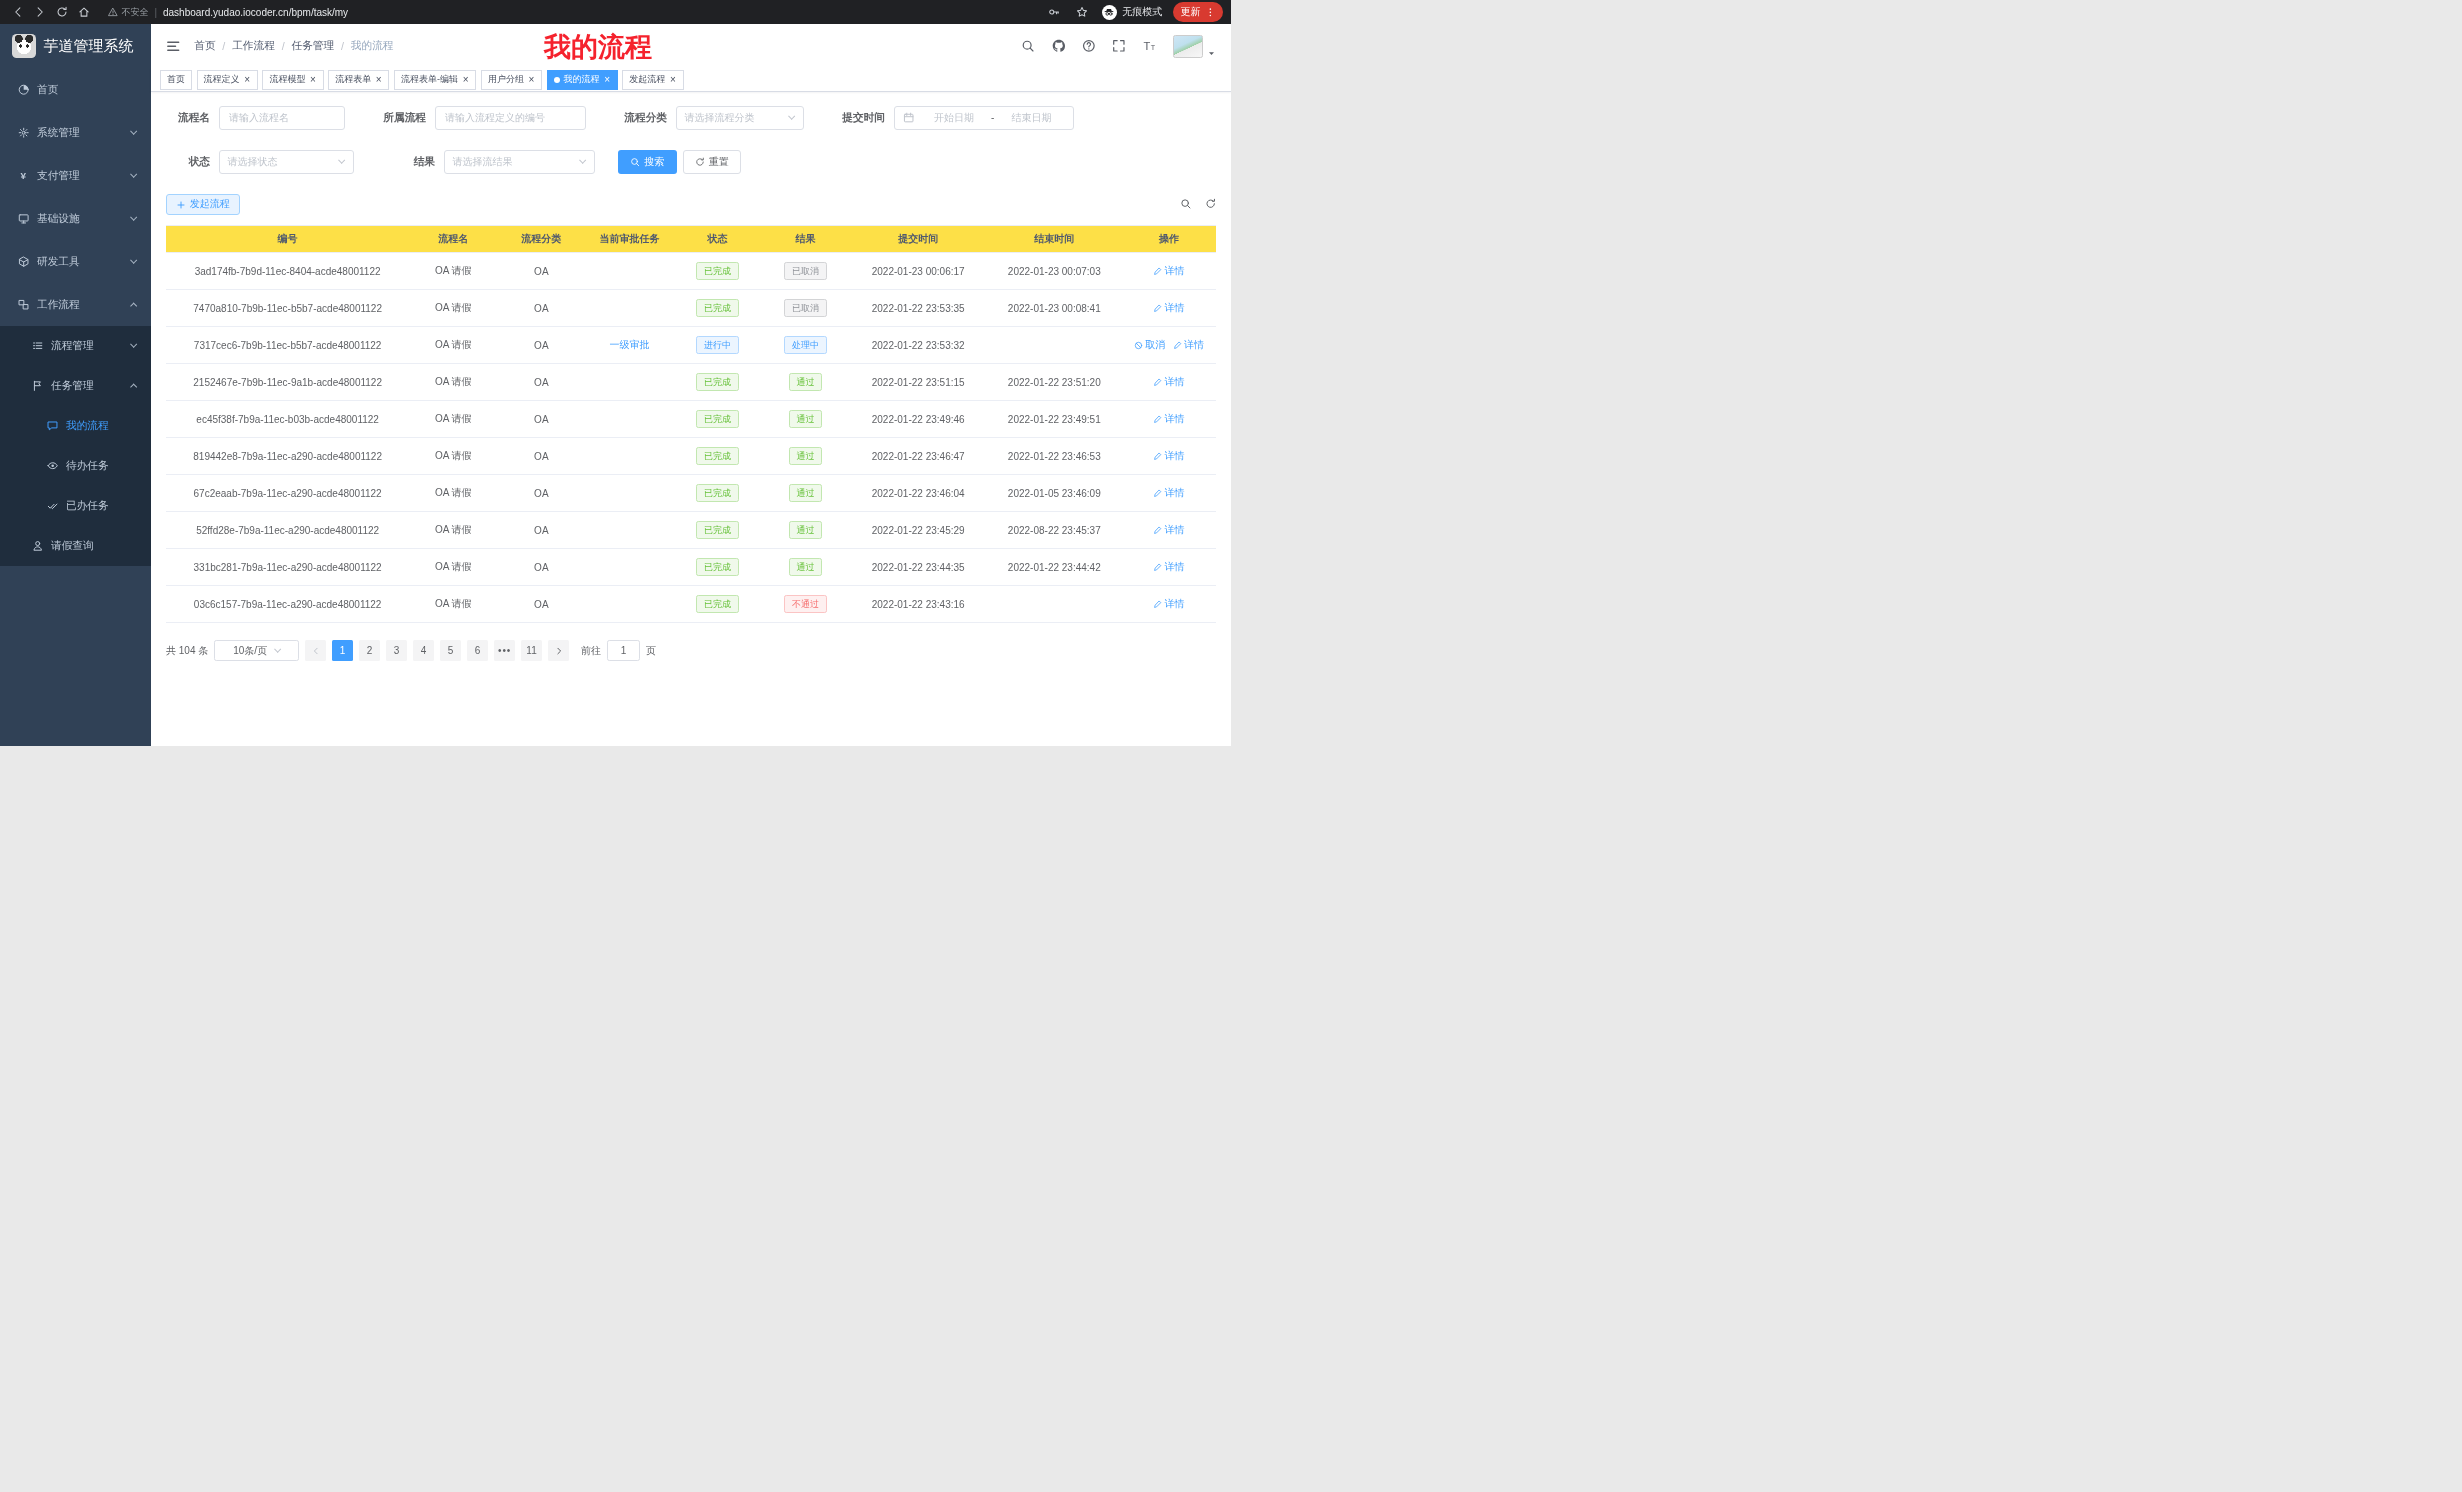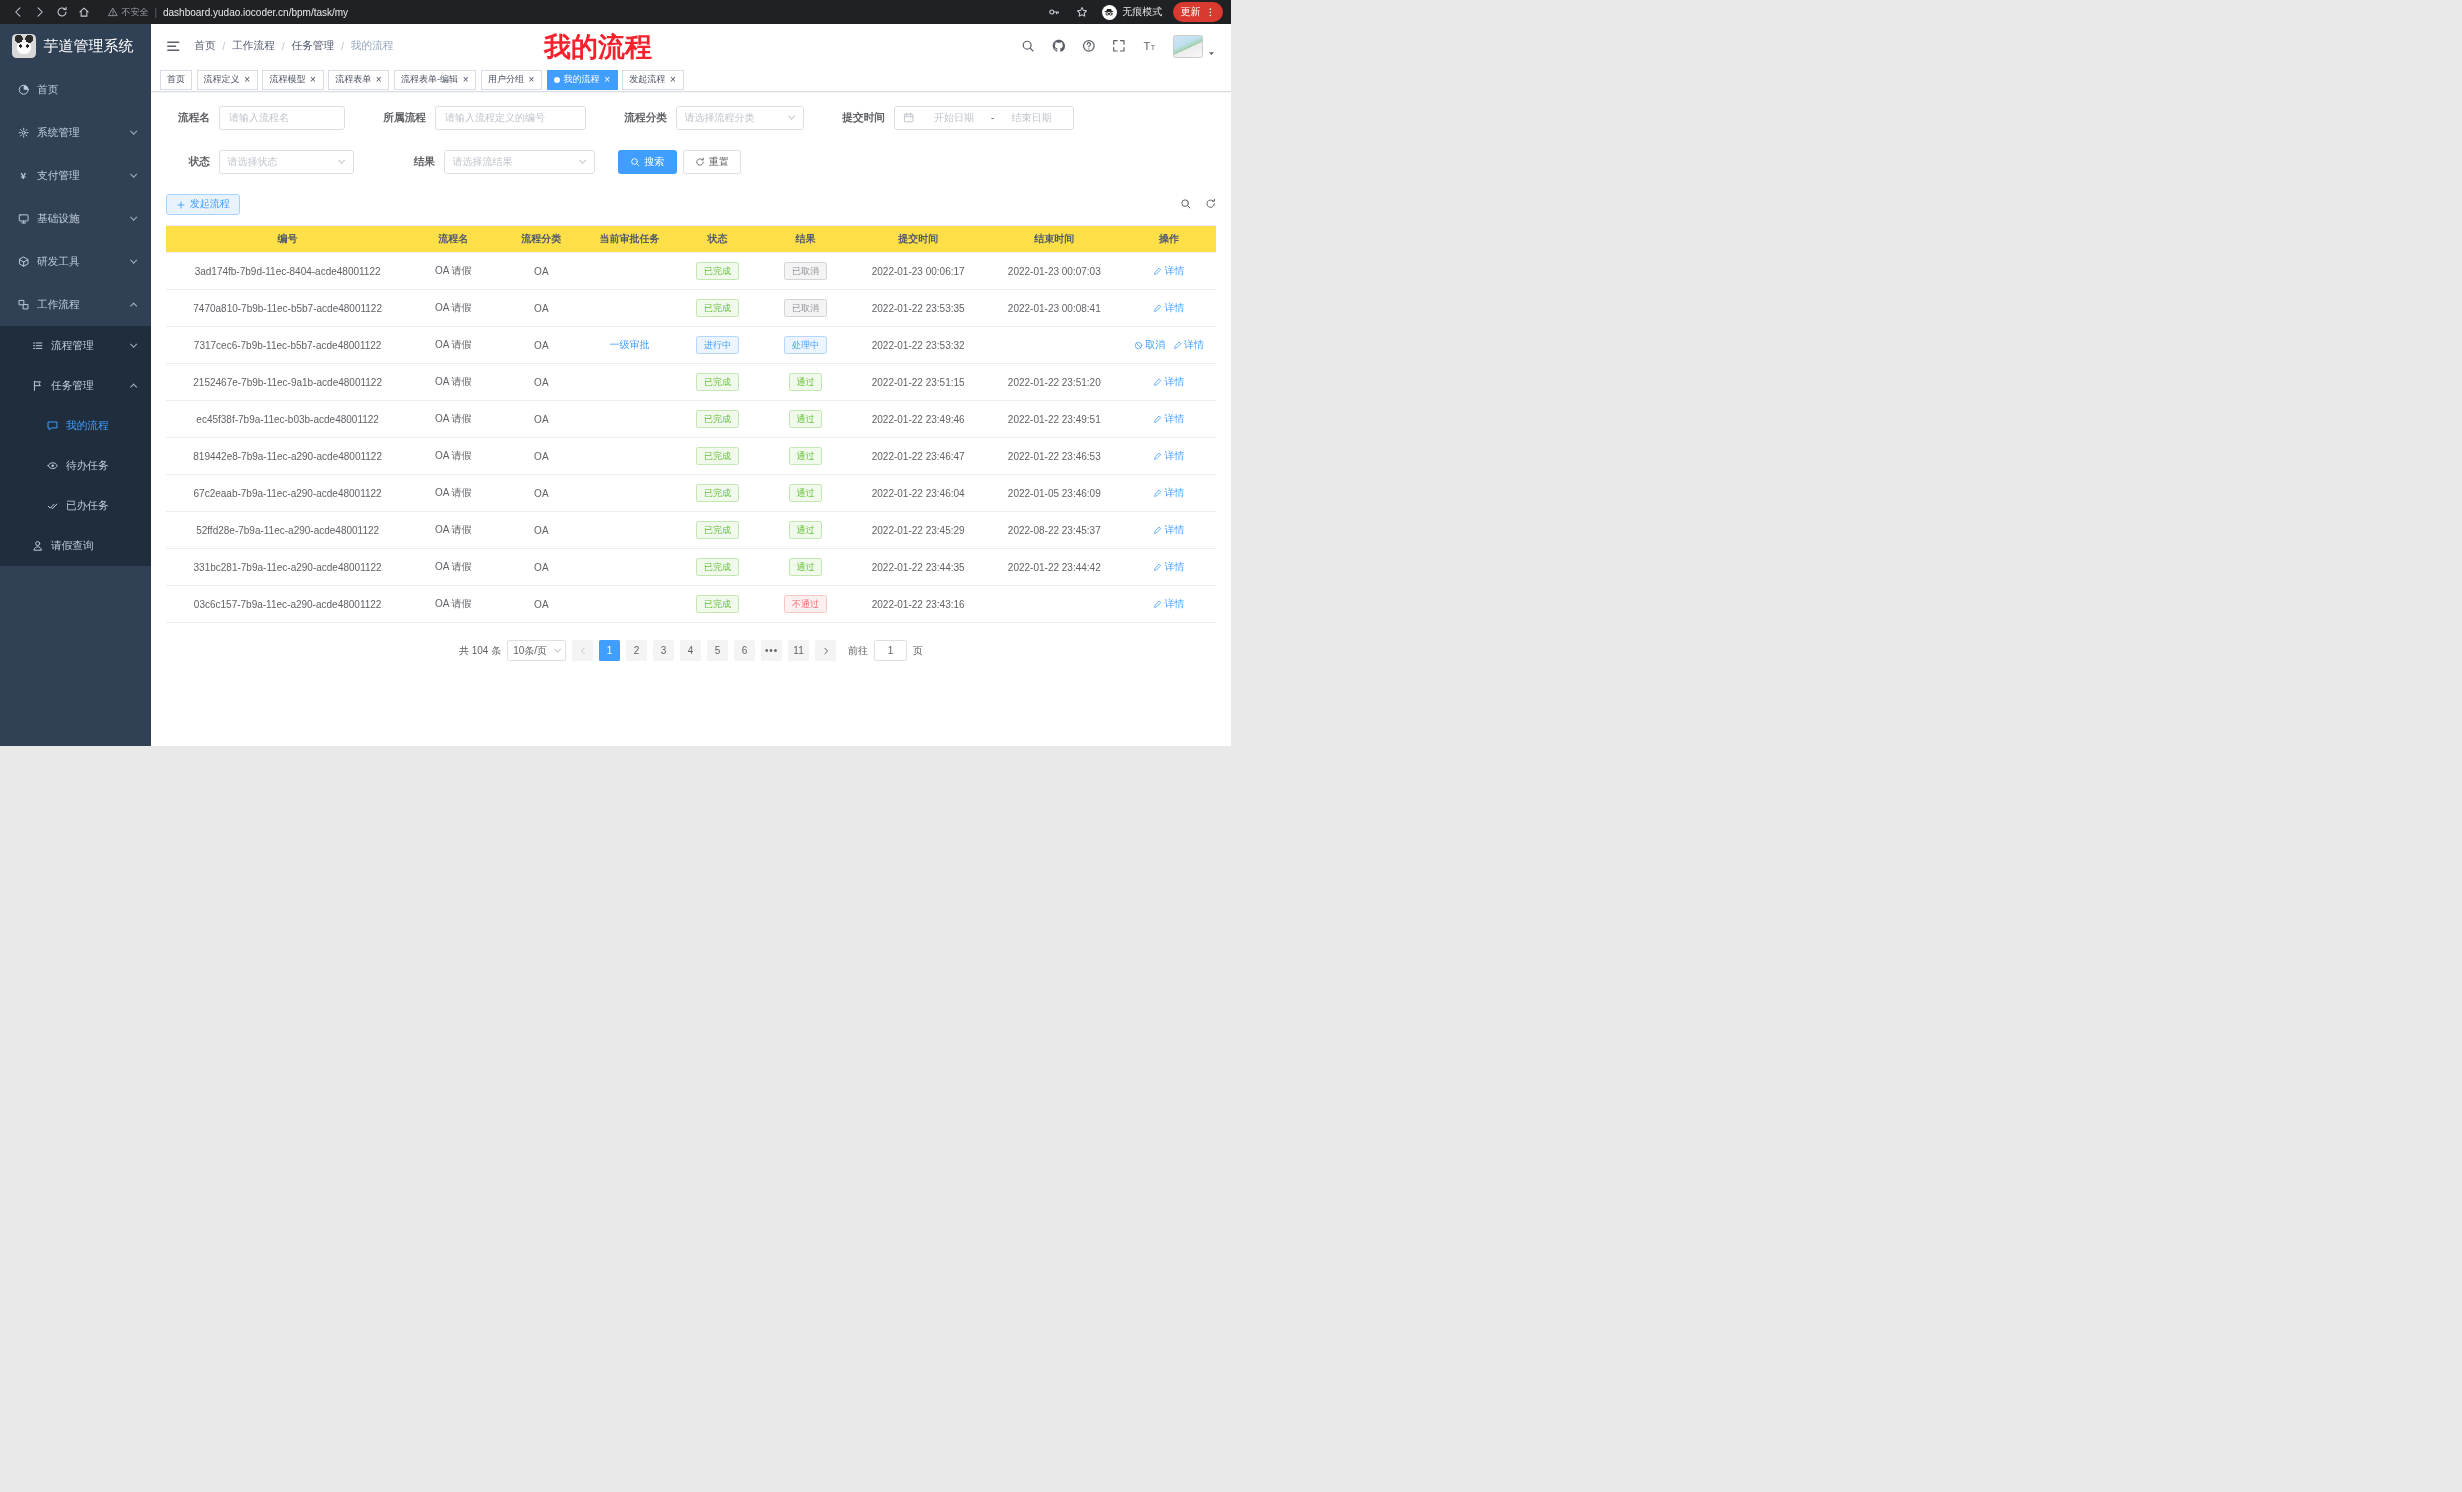--- a/index.html
+++ b/index.html
@@ -110,22 +110,22 @@
 .tag{display:inline-block;padding:0 6.8px;height:18px;line-height:16.7px;font-size:9px;border:0.8px solid;border-radius:2.3px}
 .tag.success{color:#67c23a;background:#f0f9eb;border-color:#c2e7b0}
 .tag.info{color:#909399;background:#f4f4f5;border-color:#d3d4d6}
 .tag.primary{color:#409eff;background:#ecf5ff;border-color:#b3d8ff}
 .tag.danger{color:#f56c6c;background:#fef0f0;border-color:#fbc4c4}
 .link{color:#409eff;cursor:pointer;display:inline-flex;align-items:center;gap:2.3px;font-size:10px}
 .link svg{width:9px;height:9px}
 .link + .link{margin-left:7.6px}
 
 
-.pagination{display:flex;align-items:center;justify-content:center;gap:6px;margin-top:16.7px;font-size:10px;color:#606266}
-.pg-size{border:0.8px solid #dcdfe6;border-radius:2.3px;height:21px;padding:0 5px;display:flex;align-items:center;gap:7.6px;cursor:pointer}
+.pagination{display:flex;align-items:center;justify-content:flex-start;gap:6px;margin-top:16.7px;font-size:10px;color:#606266}
+.pg-size{border:0.8px solid #dcdfe6;border-radius:2.3px;height:21px;padding:0 18px;display:flex;align-items:center;gap:7.6px;cursor:pointer}
 .pg-size .chev{color:#c0c4cc}
 .pg-pages{display:flex;gap:6px}
 .pg-btn{min-width:21px;height:21px;background:#f4f4f5;border:none;border-radius:1.5px;color:#606266;font-size:10px;display:flex;align-items:center;justify-content:center;cursor:pointer;font-family:inherit}
 .pg-btn.active{background:#409eff;color:#fff}
 .pg-btn.disabled{color:#c0c4cc}
 .pg-btn svg{width:10px;height:10px}
 .pg-ellipsis{min-width:21px;height:21px;background:#f4f4f5;border-radius:1.5px;display:flex;align-items:center;justify-content:center;letter-spacing:0.8px;color:#606266;cursor:pointer}
 .pg-goto-label{margin-left:6px}
 .pg-input{width:33px;height:21px;border:0.8px solid #dcdfe6;border-radius:2.3px;text-align:center;font-size:10px;color:#606266;outline:none}
 

